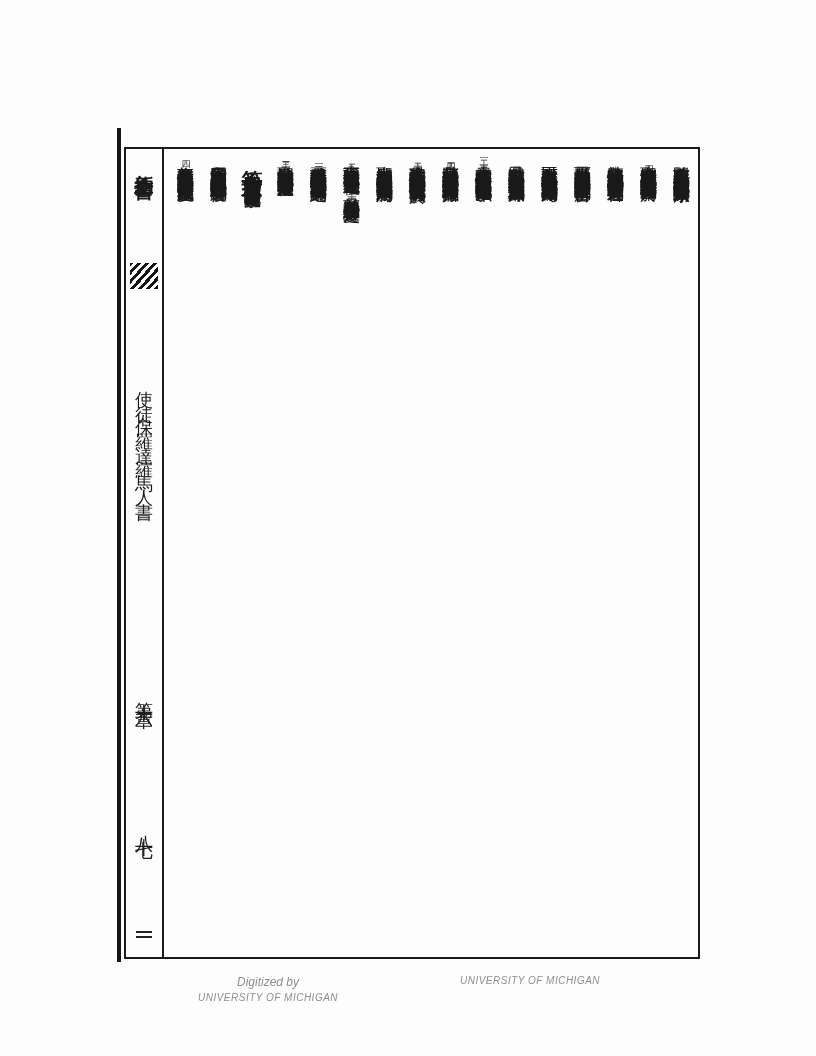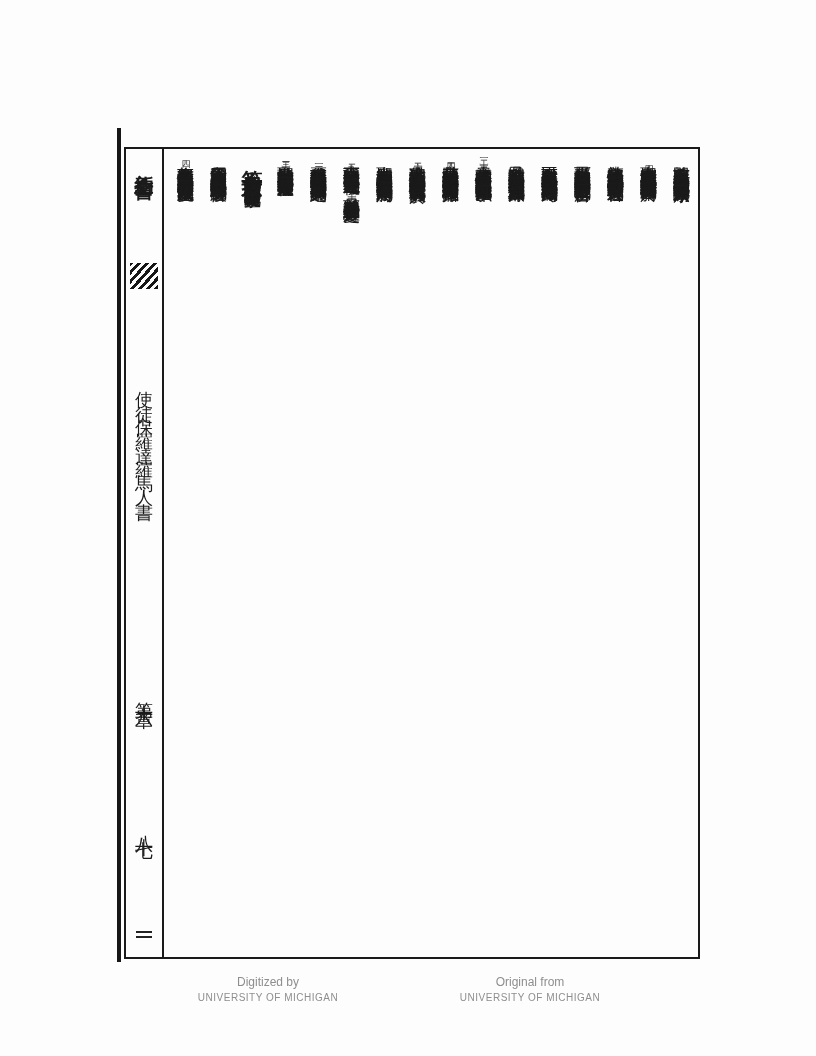--- a/index.html
+++ b/index.html
@@ -27,21 +27,21 @@
   
   .main-text{
     position:absolute;left:166px;top:150px;width:532px;height:806px;
     writing-mode:vertical-rl;text-orientation:upright;
     font-size:17px;letter-spacing:0.5px;padding-top:3px;box-sizing:border-box;
   }
   .t-col{line-height:33px;height:800px;}
   .verse-num{font-size:9px;letter-spacing:0;vertical-align:top;}
   .chapter-heading{font-size:21px;font-weight:bold;letter-spacing:2px;}
   
-  .wm{position:absolute;top:975px;text-align:center;color:#8e8e8e;font-family:"Liberation Sans", sans-serif;}
+  .wm{position:absolute;top:975px;text-align:center;color:#8e8e8e;font-family:"Liberation Sans", sans-serif;font-style:italic;}
   .wm-left{left:158px;width:220px;}
   .wm-right{left:400px;width:260px;}
   .wm1{font-size:12px;margin-bottom:3px;}
   .wm2{font-size:10px;letter-spacing:0.5px;}
 </style>
 </head>
 <body>
 
 <div class="scan-page">
   <div class="gutter-line"></div>
@@ -73,16 +73,15 @@
       <div class="t-col"><span class="chapter-heading">第十六章</span><span>我薦我儕之姊妹非比于爾彼乃在堅革哩之會之役</span><span class="verse-num">二</span><span>請爾緣主而接之如聖徒所宜彼凡事</span></div>
       <div class="t-col"><span>所需于爾爾則助之蓋彼素助多人且及我也</span><span class="verse-num">三</span><span>煩爾問安伯基拉亞居拉二人即助我于基督耶穌者彼</span></div>
       <div class="t-col"><span class="verse-num">四</span><span>為我生命而置其頸不惟我感謝之異邦人之諸會亦然</span><span class="verse-num">五</span><span>且問安于在其家之會問安我所愛以拜尼土</span></div>
     </div>
 
   <div class="wm wm-left">
     <div class="wm1">Digitized by</div>
     <div class="wm2">UNIVERSITY OF MICHIGAN</div>
   </div>
   <div class="wm wm-right">
-    <div class="wm1">Original from</div>
     <div class="wm2">UNIVERSITY OF MICHIGAN</div>
   </div>
 </div>
 
 </body></html>

